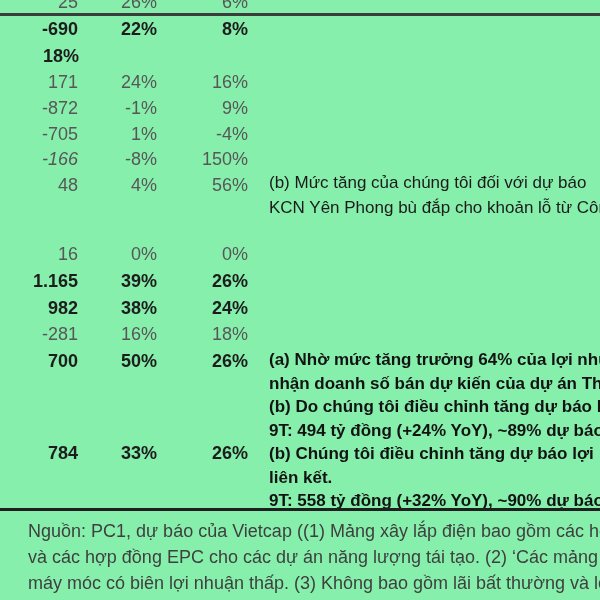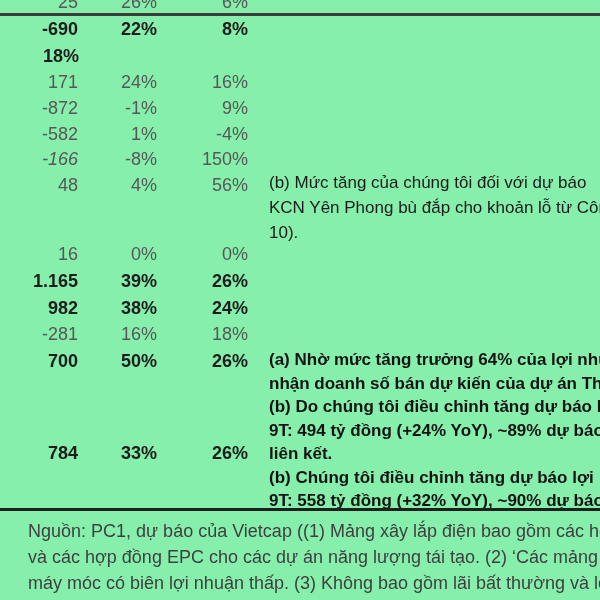--- a/index.html
+++ b/index.html
@@ -67,21 +67,21 @@
     <span class="c1">171</span>
     <span class="c2">24%</span>
     <span class="c3">16%</span>
   </div>
   <div class="trow" style="top:98px">
     <span class="c1">-872</span>
     <span class="c2">-1%</span>
     <span class="c3">9%</span>
   </div>
   <div class="trow" style="top:124px">
-    <span class="c1">-582</span>
+    <span class="c1">-705</span>
     <span class="c2">1%</span>
     <span class="c3">-4%</span>
   </div>
   <div class="trow italic" style="top:149px">
     <span class="c1">-166</span>
     <span class="c2">-8%</span>
     <span class="c3">150%</span>
   </div>
   <div class="trow" style="top:175px">
     <span class="c1">48</span>
@@ -115,30 +115,29 @@
   </div>
   <div class="trow bold" style="top:443px">
     <span class="c1">784</span>
     <span class="c2">33%</span>
     <span class="c3">26%</span>
   </div>
 
   <div class="note note-regular">
     <div class="line">(b) Mức tăng của chúng tôi đối với dự báo</div>
     <div class="line">KCN Yên Phong bù đắp cho khoản lỗ từ Công</div>
-    <div class="line">10).</div>
   </div>
 
   <div class="note note-bold">
     <div class="line">(a) Nhờ mức tăng trưởng 64% của lợi nhuận</div>
     <div class="line">nhận doanh số bán dự kiến của dự án Thái</div>
     <div class="line">(b) Do chúng tôi điều chỉnh tăng dự báo lợi</div>
     <div class="line">9T: 494 tỷ đồng (+24% YoY), ~89% dự báo</div>
+    <div class="line">(b) Chúng tôi điều chỉnh tăng dự báo lợi</div>
     <div class="line">liên kết.</div>
-    <div class="line">(b) Chúng tôi điều chỉnh tăng dự báo lợi</div>
     <div class="line">9T: 558 tỷ đồng (+32% YoY), ~90% dự báo</div>
   </div>
 
   <div class="rule rule-bottom"></div>
 
   <div class="source">
     <div class="line">Nguồn: PC1, dự báo của Vietcap ((1) Mảng xây lắp điện bao gồm các hợp</div>
     <div class="line">và các hợp đồng EPC cho các dự án năng lượng tái tạo. (2) ‘Các mảng</div>
     <div class="line">máy móc có biên lợi nhuận thấp. (3) Không bao gồm lãi bất thường và lỗ</div>
   </div>

